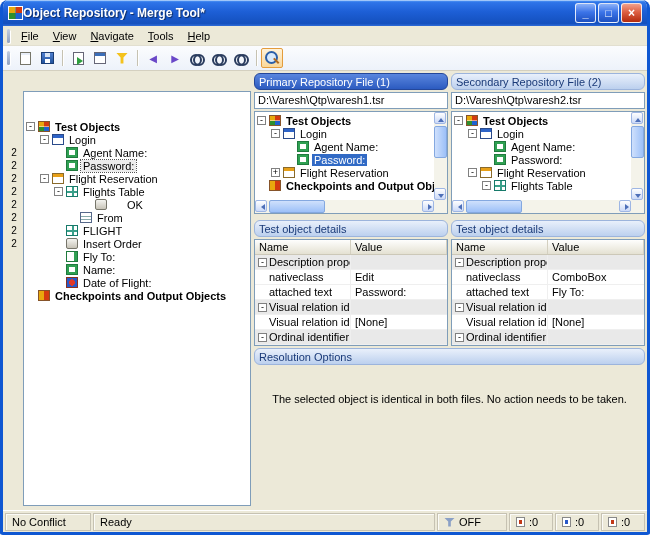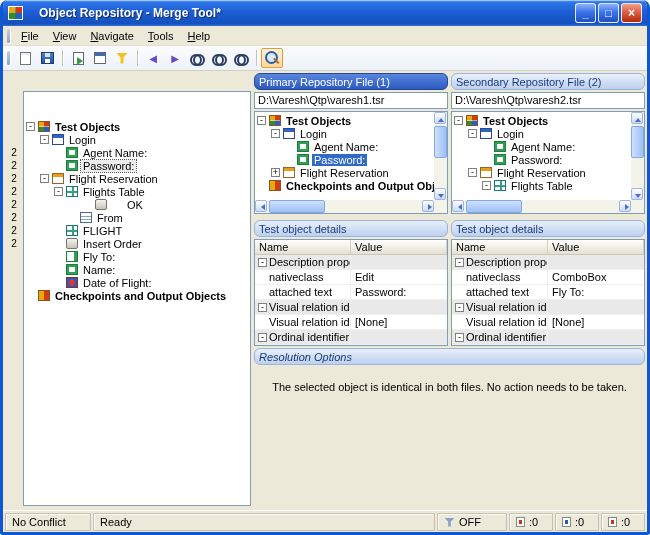--- a/index.html
+++ b/index.html
@@ -4,21 +4,21 @@
 <style>
   * { box-sizing: border-box; margin: 0; padding: 0; }
   html,body { background:#fff; }
   body { font-family: "Liberation Sans", "DejaVu Sans", sans-serif; font-size: 11px; color:#000; }
 
   .window { width:650px; height:535px; border:3px solid #0F57D2; border-top:none;
             border-radius:8px 8px 3px 3px; overflow:hidden; background:#ECE9D8;
             display:flex; flex-direction:column; }
 
   
-  .titlebar { height:26px; flex:none; display:flex; align-items:center; gap:16px; padding:0 5px;
+  .titlebar { height:26px; flex:none; display:flex; align-items:center; gap:0; padding:0 5px;
     background:linear-gradient(180deg,#5AA1F8 0%,#2E74E8 10%,#1D5FD6 45%,#1450BE 90%,#2E6BD8 100%);
     box-shadow: inset 0 1px 0 rgba(255,255,255,.45); }
   .app-icon { width:15px; height:14px; flex:none; border:1px solid #fff;
     background:
       linear-gradient(#D33B0F,#D33B0F) right top/50% 50% no-repeat,
       linear-gradient(#E8A90D,#E8A90D) left top/50% 50% no-repeat,
       linear-gradient(#2E8F2E,#2E8F2E) left bottom/50% 50% no-repeat,
       linear-gradient(#1E62D0,#1E62D0) right bottom/50% 50% no-repeat; }
   .title-text { flex:1; color:#fff; font-weight:bold; font-size:12px;
     text-shadow:1px 1px 1px rgba(0,0,0,.55); white-space:nowrap; overflow:hidden; }
@@ -150,22 +150,22 @@
   .pgrid { margin-top:2px; flex:none; border:1px solid #7F9DB9; background:#fff; }
   .pg-head { display:flex; height:15px; background:linear-gradient(180deg,#FEFEFD,#E4E1D2); border-bottom:1px solid #CCC8B8; }
   .pg-col { width:50%; padding:1px 4px; border-right:1px solid #D4D0C0; }
   .pg-rows .grow { display:flex; height:15px; align-items:center; border-bottom:1px solid #EFEFEF; }
   .gname { width:50%; display:flex; align-items:center; padding-left:3px; white-space:nowrap; overflow:hidden;
     border-right:1px solid #EFEFEF; align-self:stretch; }
   .gname .exp { margin-right:2px; }
   .gval { width:50%; padding-left:4px; white-space:nowrap; overflow:hidden; }
   .grow.group { background:#E9E9E9; }
 
-  .res-hdr { margin-top:2px;font-style:italic; }
-  .res-body { flex:1; text-align:center; padding-top:16px; }
+  .res-hdr { margin-top:2px; }
+  .res-body { flex:1; text-align:center; padding-top:28px; }
 
   
   .statusbar { height:22px; flex:none; display:flex; align-items:stretch; gap:2px; padding:2px 2px 1px 2px;
     background:#ECE9D8; border-top:1px solid #fff; }
   .seg { display:flex; align-items:center; gap:4px; padding:0 6px; border:1px solid #C6C2B2;
     box-shadow: inset 1px 1px 0 rgba(255,255,255,.8); white-space:nowrap; overflow:hidden; }
   .seg-conflict { width:86px; flex:none; }
   .seg-ready { flex:1; min-width:0; }
   .seg-filter { width:70px; flex:none; }
   .seg-counters { display:flex; gap:2px; flex:none; }

